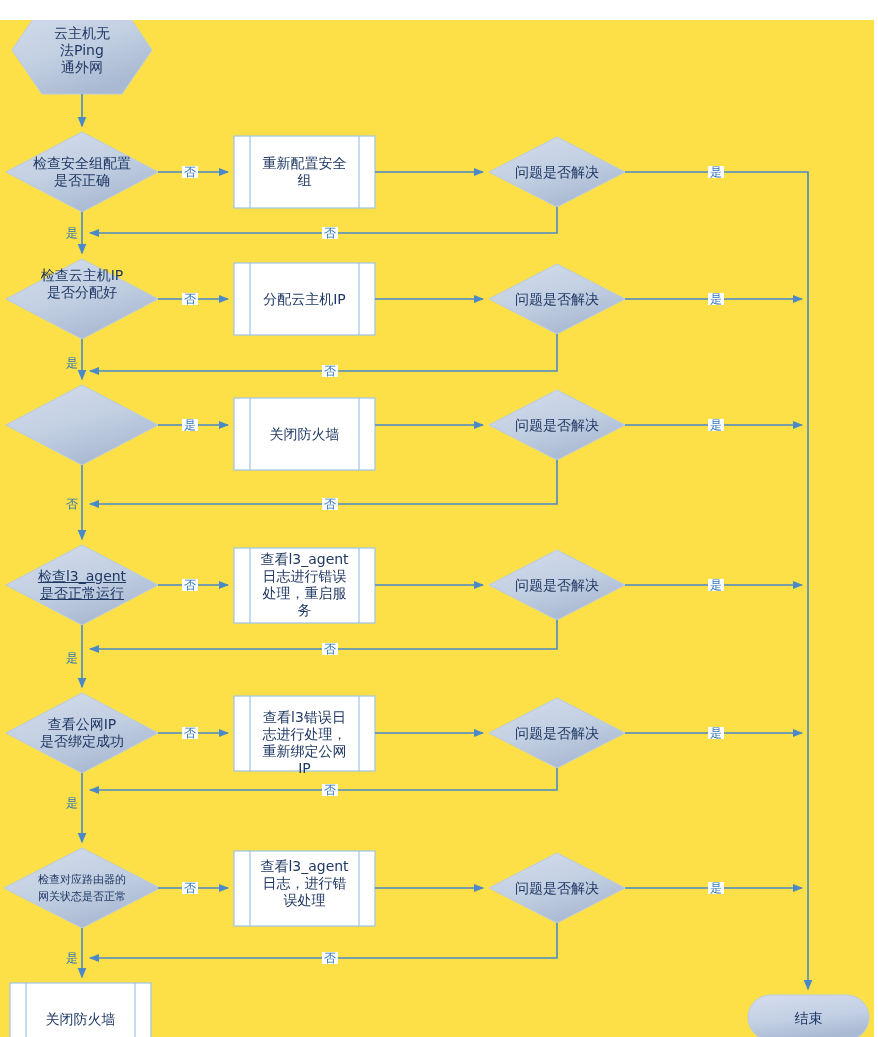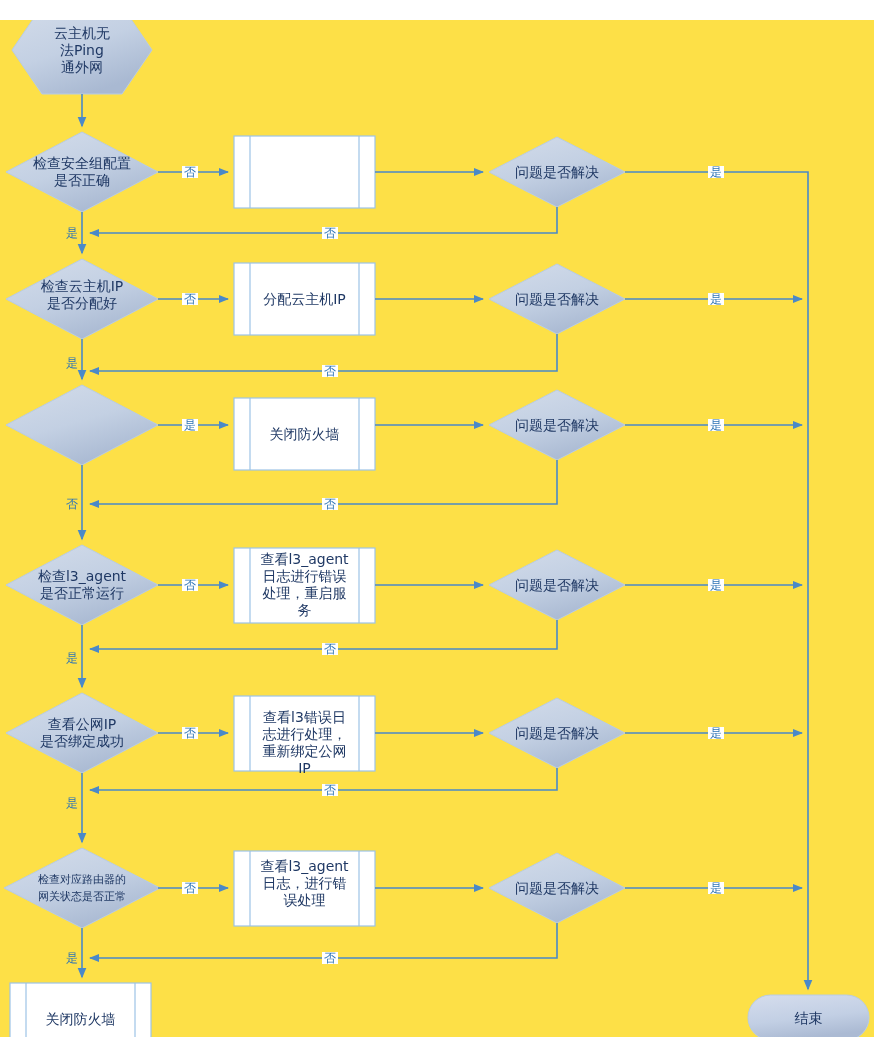--- a/index.html
+++ b/index.html
@@ -181,29 +181,31 @@
       <line x1="82" y1="908" x2="82" y2="957" marker-end="url(#arrD)"></line>
     </g>
   </svg>
 
   <div class="nodelabel" style="left:32px;top:-8px;width:100px;height:76px;">云主机无
 法Ping
 通外网</div>
 
   <div class="nodelabel" style="left:4px;top:122px;width:156px;height:60px;">检查安全组配置
 是否正确</div>
-  <div class="nodelabel" style="left:4px;top:245px;width:156px;height:60px;">检查云主机IP
+  <div class="nodelabel" style="left:4px;top:234px;width:156px;height:60px;">检查云主机IP
 是否分配好</div>
-  <div class="nodelabel" style="left:4px;top:535px;width:156px;height:60px;">检查l3_agent
+  <div class="nodelabel" style="left:4px;top:535px;width:156px;height:60px;text-decoration:underline;">检查l3_agent
 是否正常运行</div>
   <div class="nodelabel" style="left:4px;top:683px;width:156px;height:60px;">查看公网IP
 是否绑定成功</div>
   <div class="nodelabel" style="left:0px;top:838px;width:164px;height:60px;font-size:11px;">检查对应路由器的
 网关状态是否正常</div>
 
+  <div class="nodelabel" style="left:252px;top:124px;width:105px;height:56px;">重新配置安全
+组</div>
   <div class="nodelabel" style="left:252px;top:386px;width:105px;height:56px;">关闭防火墙</div>
   <div class="nodelabel" style="left:252px;top:251px;width:105px;height:56px;">分配云主机IP</div>
   <div class="nodelabel" style="left:251px;top:529px;width:107px;height:73px;align-items:flex-start;padding-top:2px;box-sizing:border-box;">查看l3_agent
 日志进行错误
 处理，重启服
 务</div>
   <div class="nodelabel" style="left:251px;top:677px;width:107px;height:73px;align-items:flex-start;padding-top:12px;box-sizing:border-box;">查看l3错误日
 志进行处理，
 重新绑定公网
 IP</div>

